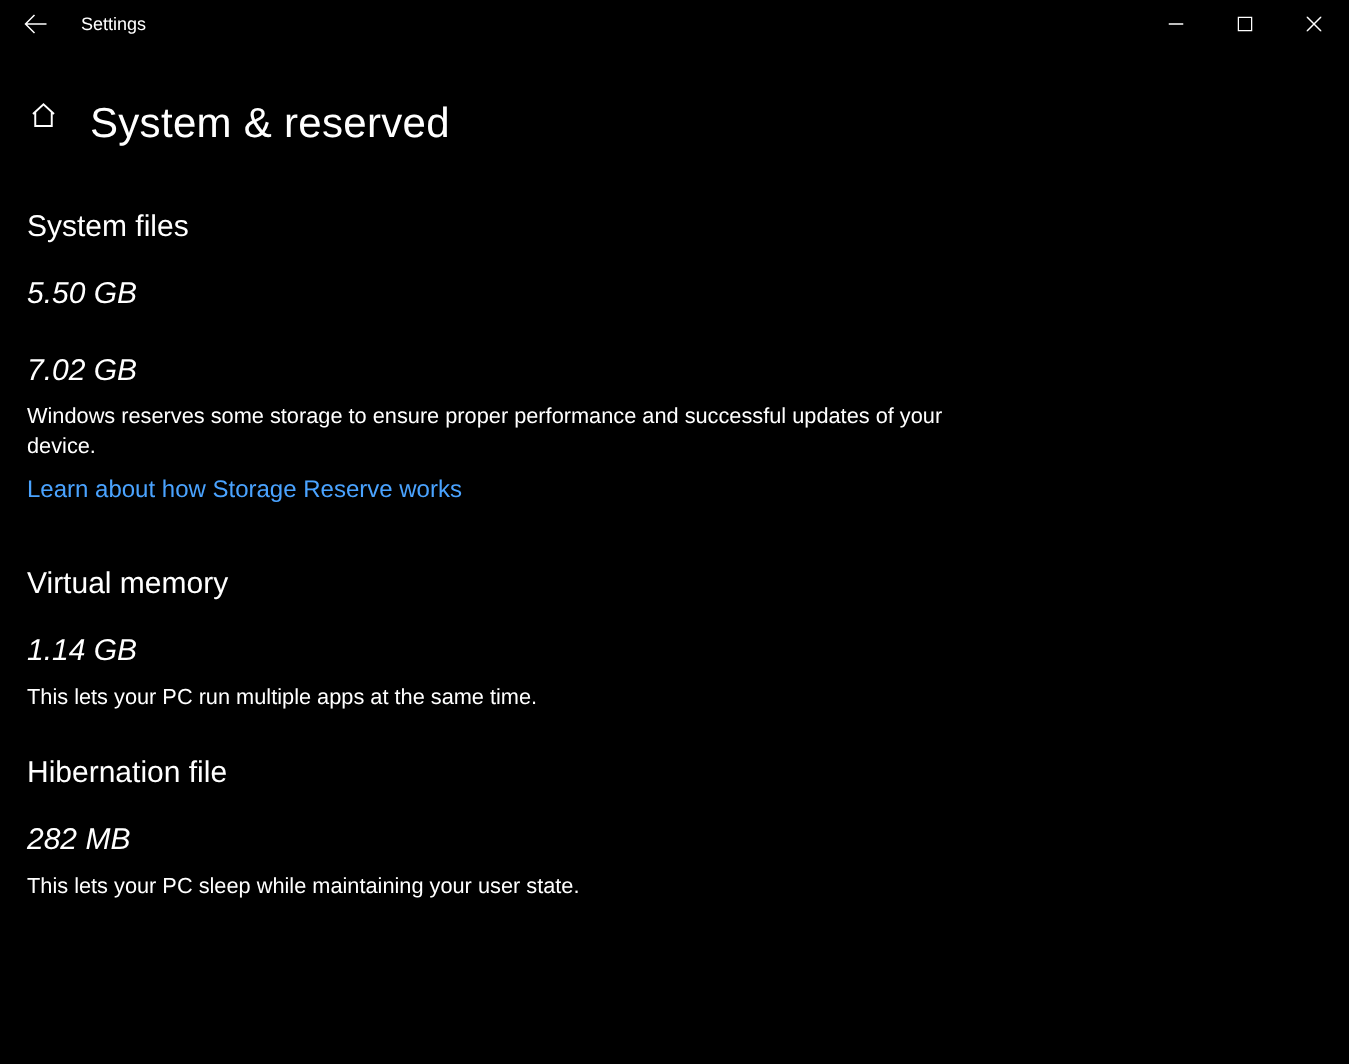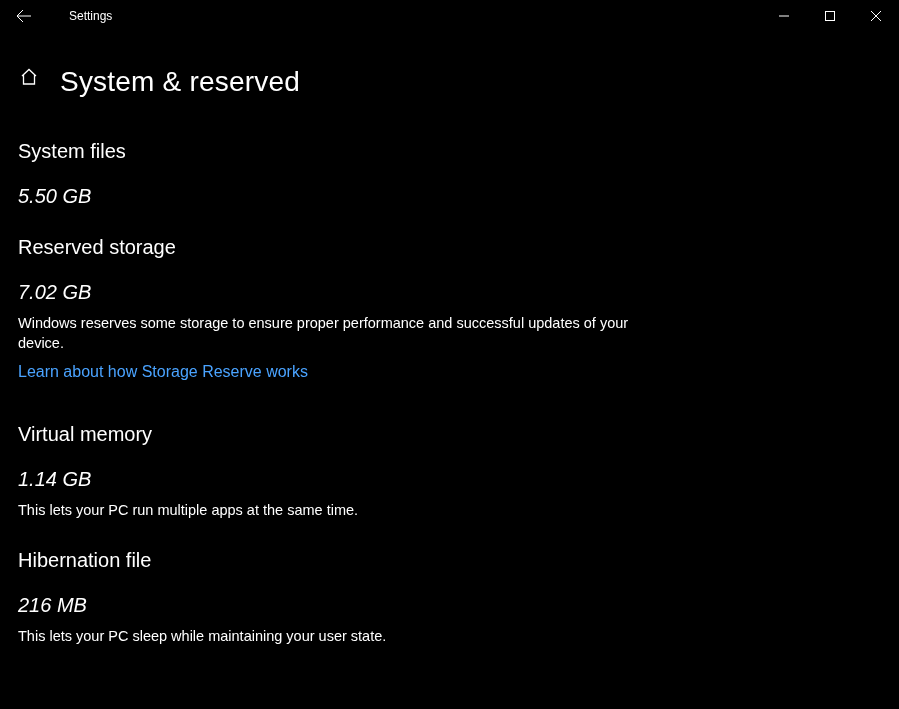--- a/index.html
+++ b/index.html
@@ -14,21 +14,20 @@
       width: 899px;
       height: 709px;
       overflow: hidden;
       font-weight: 400;
     }
     .titlebar {
       display: flex;
       align-items: center;
       height: 32px;
       padding-left: 8px;
-      gap: 15px;
     }
     .back-btn {
       width: 32px;
       height: 32px;
       display: flex;
       align-items: center;
       justify-content: center;
       cursor: pointer;
     }
     .back-btn svg { width: 16px; height: 16px; }
@@ -144,31 +143,30 @@
 </div>
 
 <div class="content">
 
   <div class="section">
     <div class="section-heading">System files</div>
     <div class="section-value">5.50 GB</div>
   </div>
 
   <div class="section">
-    <div class="section-heading">Reserved storage</div>
     <div class="section-value">7.02 GB</div>
     <div class="section-desc">Windows reserves some storage to ensure proper performance and successful updates of your device.</div>
     <a class="link">Learn about how Storage Reserve works</a>
   </div>
 
   <div class="section" style="margin-top:42px">
     <div class="section-heading">Virtual memory</div>
     <div class="section-value">1.14 GB</div>
     <div class="section-desc">This lets your PC run multiple apps at the same time.</div>
   </div>
 
   <div class="section">
     <div class="section-heading">Hibernation file</div>
-    <div class="section-value">216 MB</div>
+    <div class="section-value">282 MB</div>
     <div class="section-desc">This lets your PC sleep while maintaining your user state.</div>
   </div>
 
 </div>
 
 </body></html>

